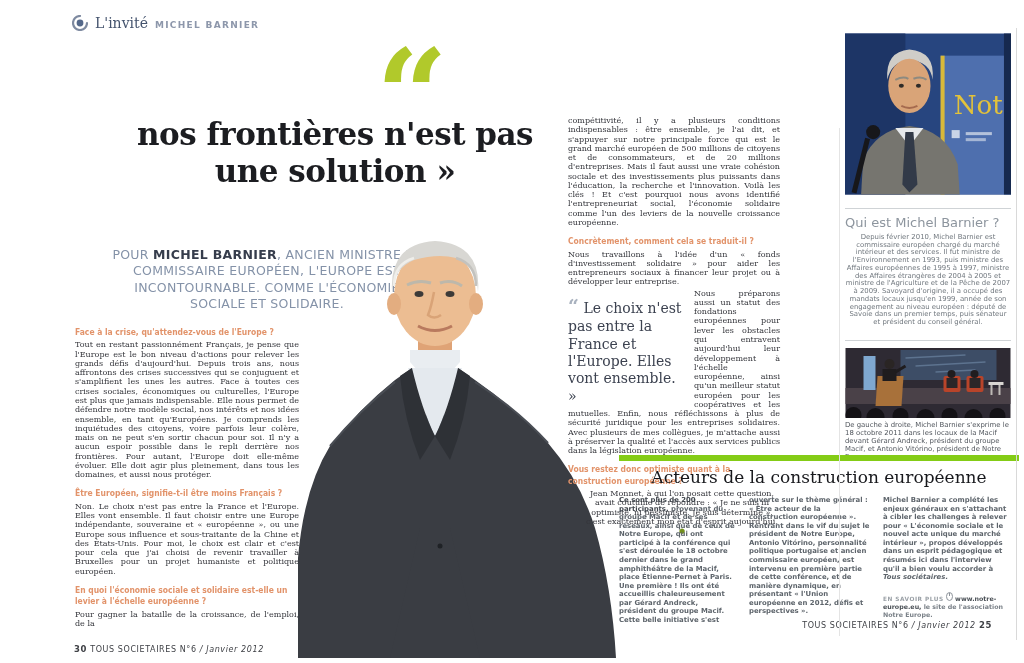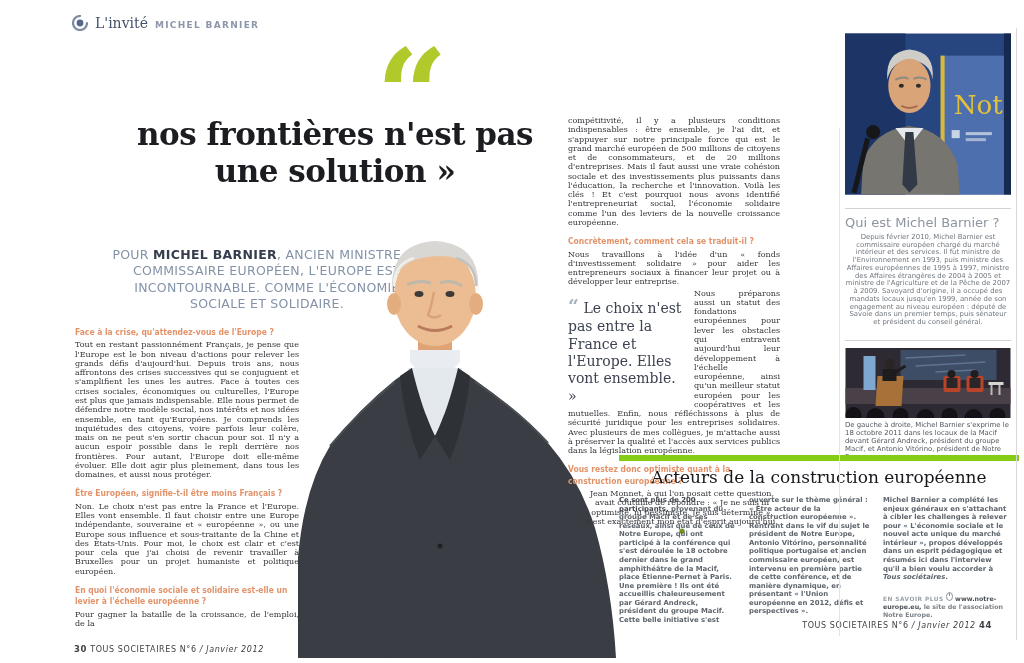--- a/index.html
+++ b/index.html
@@ -232,18 +232,18 @@
   </div>
 
   <div class="foot-left">
     <b>30</b>
     <span>TOUS SOCIETAIRES N°6</span>
     <span class="it">/ Janvier 2012</span>
   </div>
   <div class="foot-right">
     <span>TOUS SOCIETAIRES N°6</span>
     <span class="it">/ Janvier 2012</span>
-    <b>44</b>
+    <b>25</b>
   </div>
 
   <div class="page-curl"></div>
   <div class="edge-right"></div>
 </div>
 
 </body></html>

